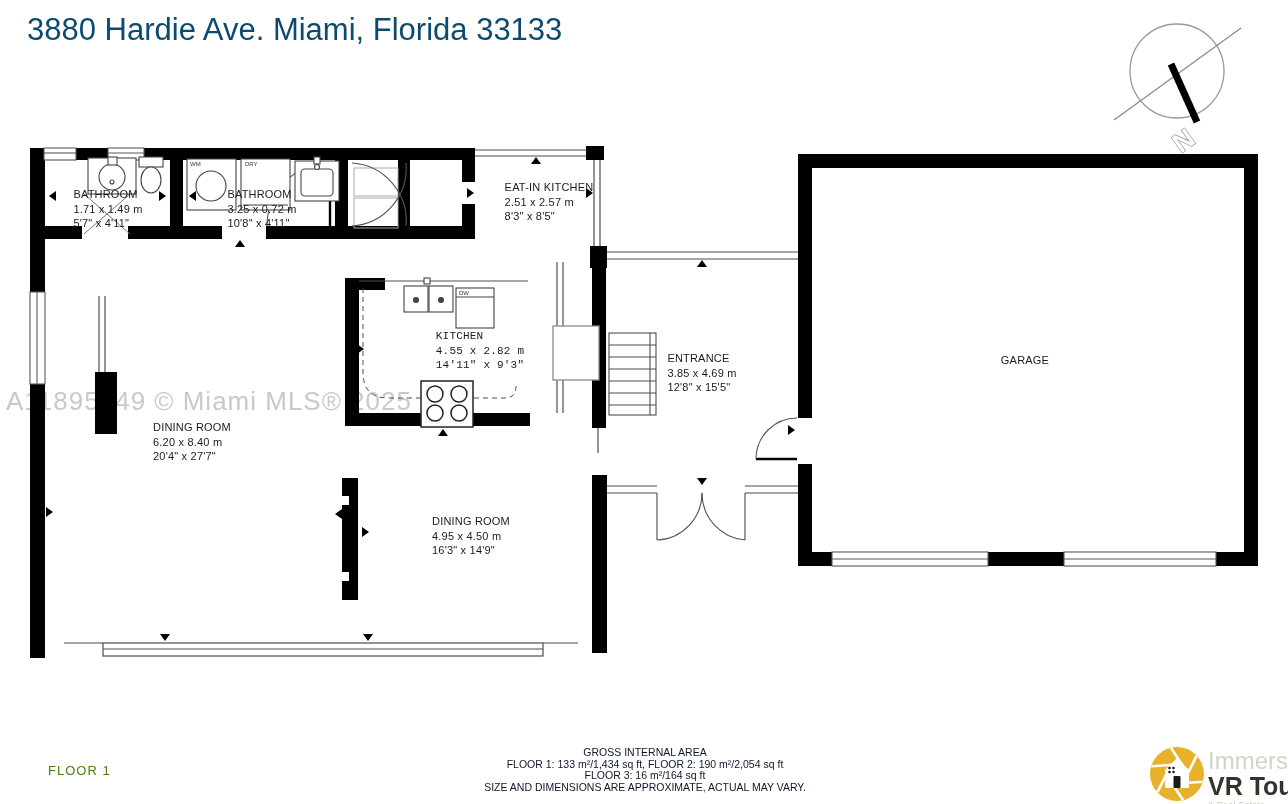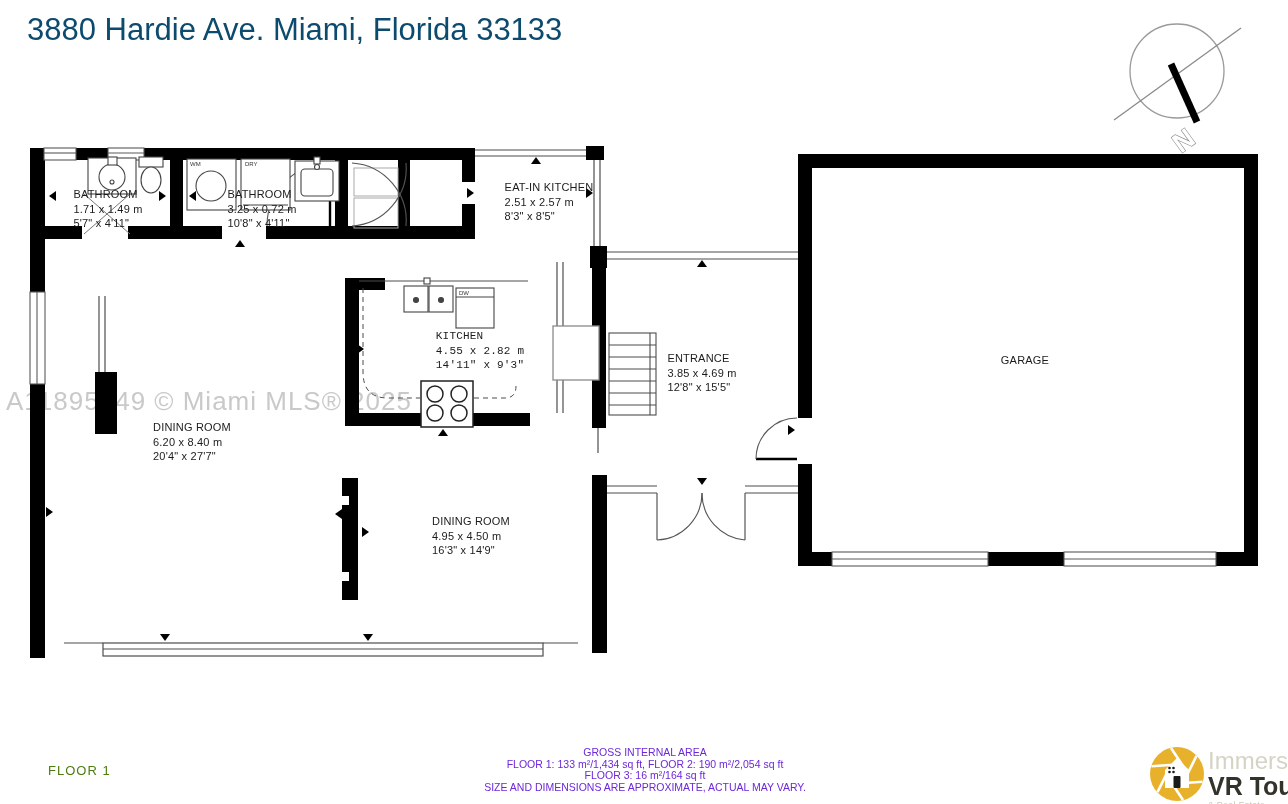--- a/index.html
+++ b/index.html
@@ -6,21 +6,21 @@
   #stage{position:relative;width:1288px;height:804px;background:#fff;overflow:hidden;
          font-family:"Liberation Sans",sans-serif;}
   .abs{position:absolute;}
   #title{left:27px;top:12px;font-size:31px;color:#0c4a6e;letter-spacing:0px;white-space:nowrap;}
   #watermark{left:6px;top:386px;font-size:26px;color:#c9c9c9;letter-spacing:1px;white-space:nowrap;z-index:1;}
   #plan-svg{left:0;top:0;z-index:2;}
   .room-label{z-index:3;text-align:left;color:#1b1b1b;font-size:11px;line-height:14.5px;
               white-space:nowrap;transform:translateX(-50%);letter-spacing:0.2px;}
   .fix-label{z-index:3;font-size:6px;color:#333;letter-spacing:0;}
   #floor-tag{left:48px;top:763px;font-size:13px;color:#4d7c0f;letter-spacing:1px;z-index:3;}
-  #footer{left:424px;top:747px;width:442px;text-align:center;color:#6d28d9;z-index:3;}
+  #footer{left:424px;top:747px;width:442px;text-align:center;color:#0f172a;z-index:3;}
   #footer div{font-size:10.5px;line-height:11.5px;}
   #logo-text{left:1208px;top:749px;z-index:3;line-height:1;}
   #logo-line1{font-size:24px;color:#d4d4c6;}
   #logo-line2{font-size:25px;font-weight:bold;color:#33332c;margin-top:1px;}
   #logo-line3{font-size:8.5px;color:#c8c8b8;letter-spacing:0.4px;margin-top:2px;}
 </style>
 </head>
 <body>
 
 <div id="stage">

